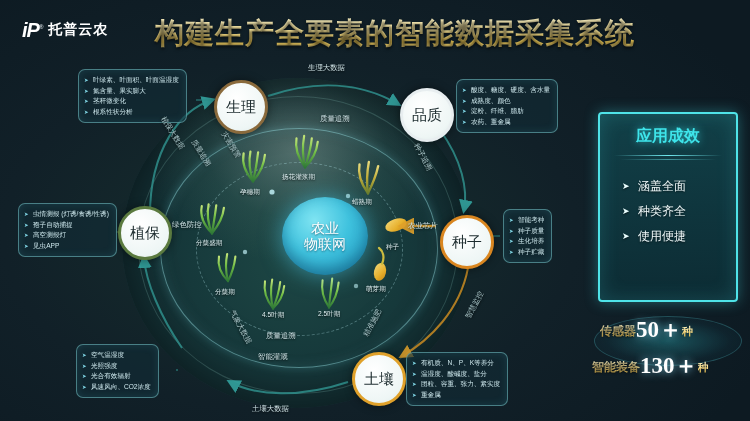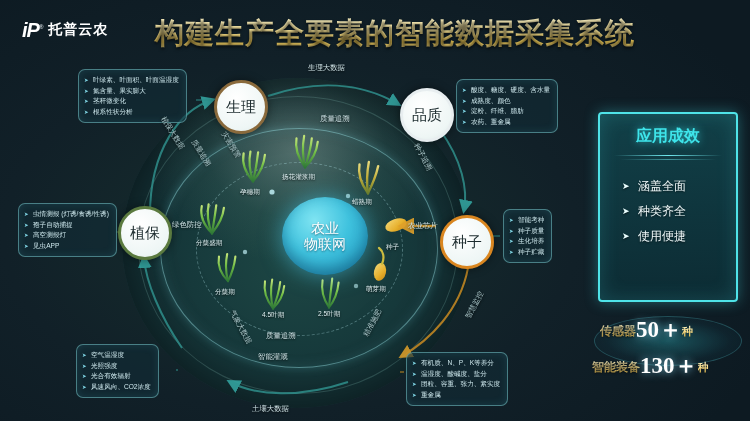--- a/index.html
+++ b/index.html
@@ -290,20 +290,21 @@
     <path d="M436,226 L402,226" stroke="#e8a42a" stroke-width="2.4" marker-end="url(#arrGold)" opacity=".9"></path>
   </svg>
 
   <div class="core">
     <span><span>农业</span><br><span>物联网</span></span>
   </div>
 
   <div class="node b-brown" id="node-shengli">生理</div>
   <div class="node b-white" id="node-pinzhi">品质</div>
   <div class="node b-orange" id="node-zhongzi">种子</div>
+  <div class="node b-gold" id="node-turang">土壤</div>
   <div class="node b-green" id="node-zhibao">植保</div>
 
   <div class="infobox" id="box-shengli">
     <ul>
       <li>叶绿素、叶面积、叶面温湿度</li>
       <li>氮含量、果实膨大</li>
       <li>茎秆微变化</li>
       <li>根系性状分析</li>
     </ul>
   </div>

